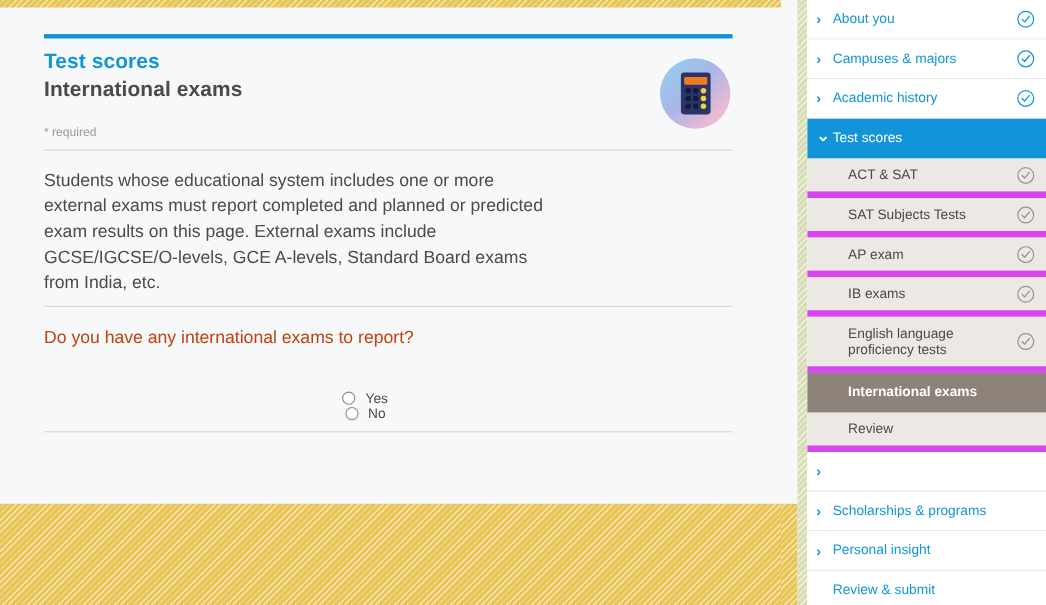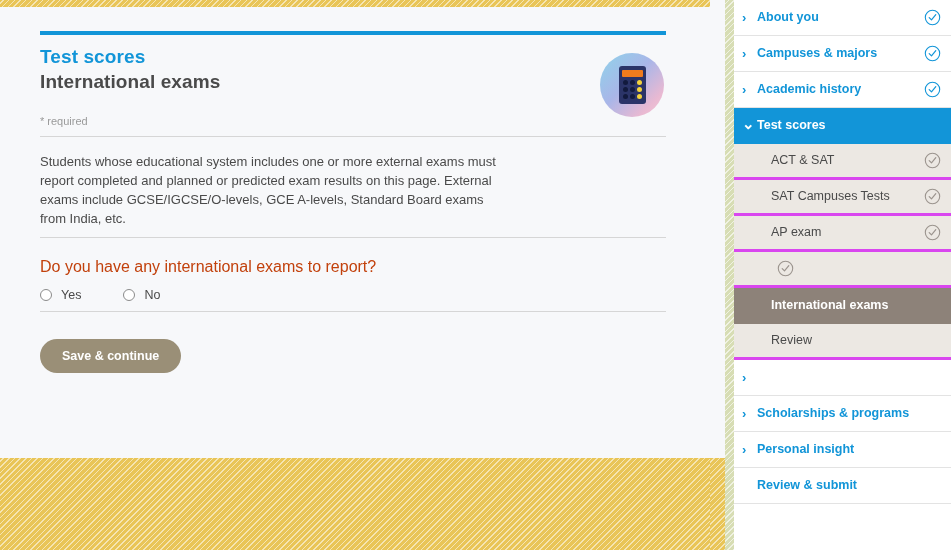--- a/index.html
+++ b/index.html
@@ -171,39 +171,40 @@
 
   hr.sep {
     border: none;
     border-top: 1px solid #d6d6d6;
     margin: 9px 0 0 0;
     width: 626px;
   }
 
   .body-copy {
     margin: 16px 0 0 0;
-    font-size: 13px;
+    font-size: 16px;
     line-height: 1.45;
     color: #4a4a4a;
     max-width: 460px;
   }
 
   .sep2 { margin-top: 33px; }
 
   .question {
     margin: 20px 0 0 0;
     font-size: 16px;
     font-weight: normal;
     color: #c2410c;
   }
 
   .radio-row {
-    margin-top: 12px;
+    margin-top: 38px;
     display: flex;
     align-items: center;
+    flex-direction: column;
   }
   .radio-opt {
     display: flex;
     align-items: center;
     margin-right: 42px;
     cursor: pointer;
   }
   .radio-dot {
     width: 10px;
     height: 10px;
@@ -260,21 +261,21 @@
     display: flex;
     align-items: center;
     box-sizing: border-box;
     padding: 0 10px 0 8px;
     border-bottom: 1px solid #e3e3e3;
     background: #ffffff;
     cursor: pointer;
     min-height: 36px;
   }
   .nav-item.top   { height: 36px; }
-  .nav-item.sub   { height: 36px; background: #ece8e3; padding-left: 22px; border-bottom: 3px solid #d946ef; }
+  .nav-item.sub   { height: 36px; background: #ece8e3; padding-left: 22px; border-bottom: 6px solid #d946ef; }
   .nav-item.sub.tall { height: 51px; }
   .nav-item.active-blue {
     background: #1295d8;
     border-bottom: 1px solid #1295d8;
   }
   .nav-item.active-gray {
     background: #8d8279;
     border-bottom: 1px solid #8d8279;
   }
 
@@ -288,21 +289,21 @@
     display: inline-block;
     text-align: left;
     margin-right: 2px;
   }
   .nav-item.active-blue .chev { color: #ffffff; }
 
   .nav-label {
     flex: 1 1 auto;
     font-size: 12.5px;
     color: #1295d8;
-    font-weight: bold;
+    font-weight: normal;
     line-height: 1.2;
   }
   .nav-item.sub .nav-label {
     color: #4a4a4a;
     font-weight: normal;
   }
   .nav-item.active-blue .nav-label { color: #ffffff; }
   .nav-item.active-gray .nav-label { color: #ffffff; font-weight: bold; }
 
   .check {
@@ -363,21 +364,20 @@
             <span class="radio-label">Yes</span>
           </label>
           <label class="radio-opt">
             <span class="radio-dot"></span>
             <span class="radio-label">No</span>
           </label>
         </div>
 
         <hr class="sep sep3">
 
-        <button class="btn-save">Save &amp; continue</button>
 
       </div>
     </div>
 
     <div class="bottom-stripe stripe-yellow"></div>
   </div>
 
   <div class="gap-col">
     <div class="gap-white"></div>
     <div class="gap-stripe stripe-yellow"></div>
@@ -426,47 +426,58 @@
           <span class="nav-label">ACT &amp; SAT</span>
           <span class="check">
             <svg width="17" height="17" viewBox="0 0 17 17" aria-hidden="true">
               <circle cx="8.5" cy="8.5" r="7.2" fill="none" stroke="#9b948e" stroke-width="1.1"></circle>
               <path d="M5.2 8.6 L7.5 10.9 L11.8 5.7" fill="none" stroke="#9b948e" stroke-width="1.2" stroke-linecap="round" stroke-linejoin="round"></path>
             </svg>
           </span>
         </div>
         <div class="nav-item sub">
           <span class="chev"></span>
-          <span class="nav-label">SAT Campuses Tests</span>
+          <span class="nav-label">SAT Subjects Tests</span>
           <span class="check">
             <svg width="17" height="17" viewBox="0 0 17 17" aria-hidden="true">
               <circle cx="8.5" cy="8.5" r="7.2" fill="none" stroke="#9b948e" stroke-width="1.1"></circle>
               <path d="M5.2 8.6 L7.5 10.9 L11.8 5.7" fill="none" stroke="#9b948e" stroke-width="1.2" stroke-linecap="round" stroke-linejoin="round"></path>
             </svg>
           </span>
         </div>
         <div class="nav-item sub">
           <span class="chev"></span>
           <span class="nav-label">AP exam</span>
           <span class="check">
             <svg width="17" height="17" viewBox="0 0 17 17" aria-hidden="true">
               <circle cx="8.5" cy="8.5" r="7.2" fill="none" stroke="#9b948e" stroke-width="1.1"></circle>
               <path d="M5.2 8.6 L7.5 10.9 L11.8 5.7" fill="none" stroke="#9b948e" stroke-width="1.2" stroke-linecap="round" stroke-linejoin="round"></path>
             </svg>
           </span>
         </div>
         <div class="nav-item sub">
           <span class="chev"></span>
+          <span class="nav-label">IB exams</span>
           <span class="check">
             <svg width="17" height="17" viewBox="0 0 17 17" aria-hidden="true">
               <circle cx="8.5" cy="8.5" r="7.2" fill="none" stroke="#9b948e" stroke-width="1.1"></circle>
               <path d="M5.2 8.6 L7.5 10.9 L11.8 5.7" fill="none" stroke="#9b948e" stroke-width="1.2" stroke-linecap="round" stroke-linejoin="round"></path>
             </svg>
           </span>
         </div>
+        <div class="nav-item sub tall">
+          <span class="chev"></span>
+          <span class="nav-label">English language proficiency tests</span>
+          <span class="check">
+            <svg width="17" height="17" viewBox="0 0 17 17" aria-hidden="true">
+              <circle cx="8.5" cy="8.5" r="7.2" fill="none" stroke="#9b948e" stroke-width="1.1"></circle>
+              <path d="M5.2 8.6 L7.5 10.9 L11.8 5.7" fill="none" stroke="#9b948e" stroke-width="1.2" stroke-linecap="round" stroke-linejoin="round"></path>
+            </svg>
+          </span>
+        </div>
         <div class="nav-item sub active-gray">
           <span class="chev"></span>
           <span class="nav-label">International exams</span>
           <span class="check"></span>
         </div>
         <div class="nav-item sub">
           <span class="chev"></span>
           <span class="nav-label">Review</span>
           <span class="check"></span>
         </div>

